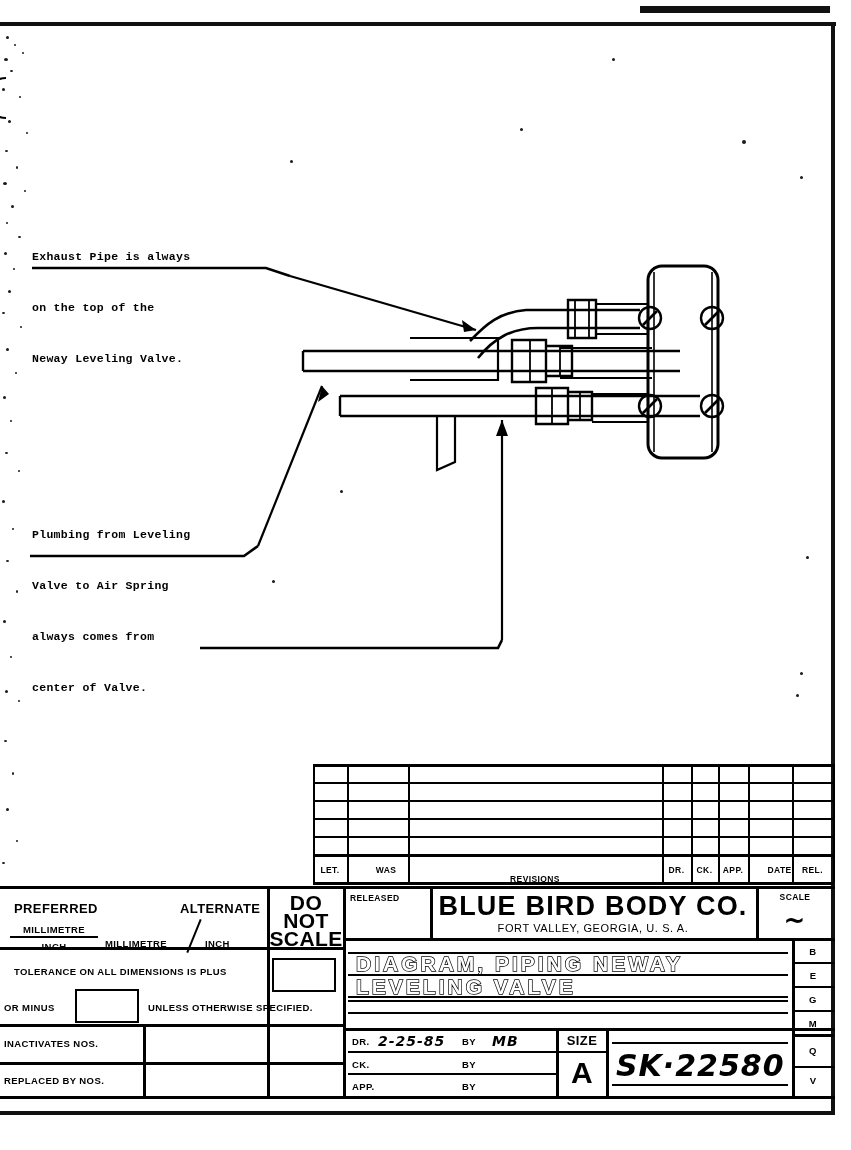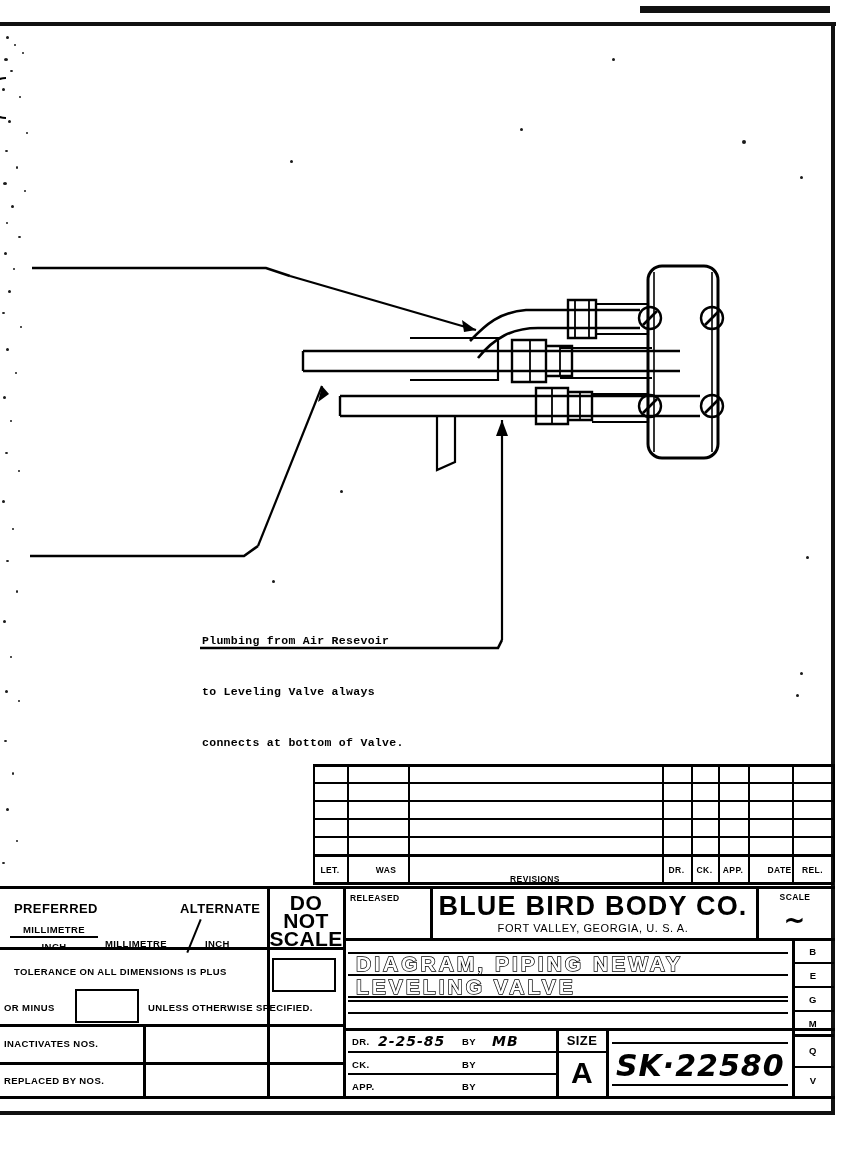--- a/index.html
+++ b/index.html
@@ -228,27 +228,33 @@
       <path d="M 643 325 L 657 311" stroke-width="2.6"></path>
       <circle cx="712" cy="318" r="11" stroke-width="2.4"></circle>
       <path d="M 705 325 L 719 311" stroke-width="2.6"></path>
       <circle cx="650" cy="406" r="11" stroke-width="2.4"></circle>
       <path d="M 643 413 L 657 399" stroke-width="2.6"></path>
       <circle cx="712" cy="406" r="11" stroke-width="2.4"></circle>
       <path d="M 705 413 L 719 399" stroke-width="2.6"></path>
     </g>
   </svg>
 
-
-
-  <div class="note" style="left:202px;top:598px;">
-    <div>Plumbing from Air Resevoir</div>
-    <div>to Leveling Valve always</div>
-    <div>connects at bottom of Valve.</div>
+  <div class="note" style="left:32px;top:214px;">
+    <div>Exhaust Pipe is always</div>
+    <div>on the top of the</div>
+    <div>Neway Leveling Valve.</div>
   </div>
+
+  <div class="note" style="left:32px;top:492px;">
+    <div>Plumbing from Leveling</div>
+    <div>Valve to Air Spring</div>
+    <div>always comes from</div>
+    <div>center of Valve.</div>
+  </div>
+
 
   <div>
 
     <div class="hline thick" style="left:313px;top:764px;width:521px;"></div>
     <div class="hline" style="left:313px;top:782px;width:521px;"></div>
     <div class="hline" style="left:313px;top:800px;width:521px;"></div>
     <div class="hline" style="left:313px;top:818px;width:521px;"></div>
     <div class="hline" style="left:313px;top:836px;width:521px;"></div>
     <div class="hline thick" style="left:313px;top:854px;width:521px;"></div>
     <div class="hline thick" style="left:313px;top:882px;width:521px;"></div>

